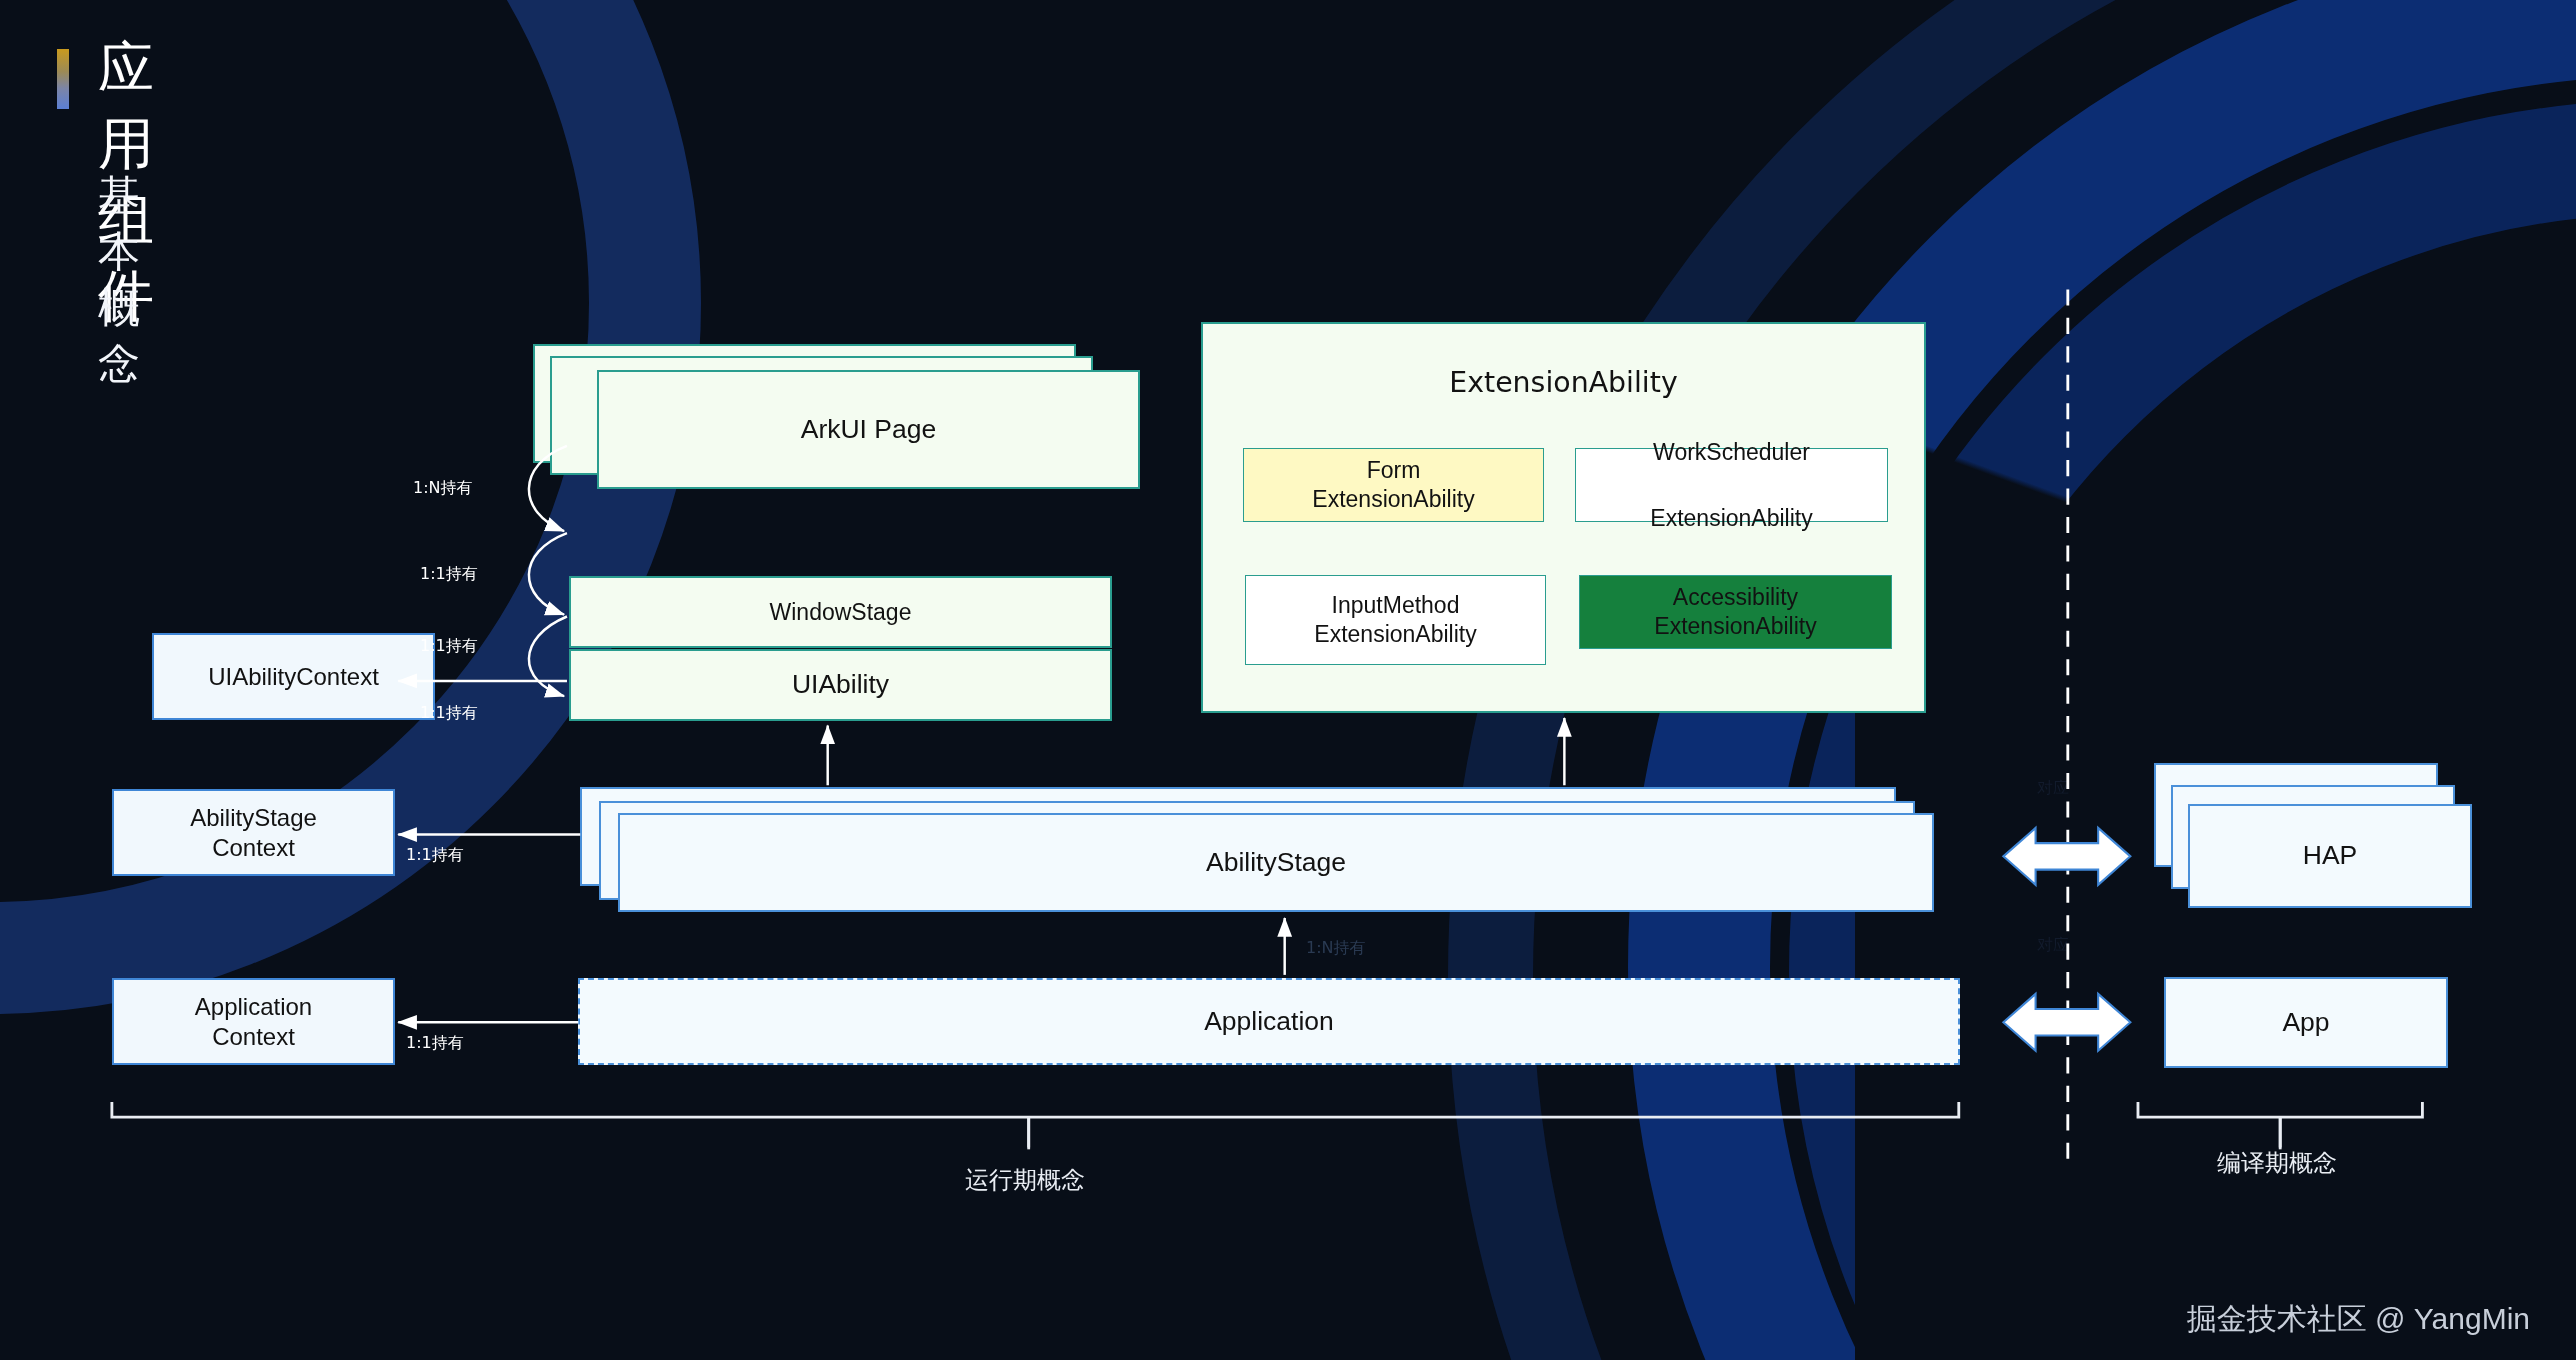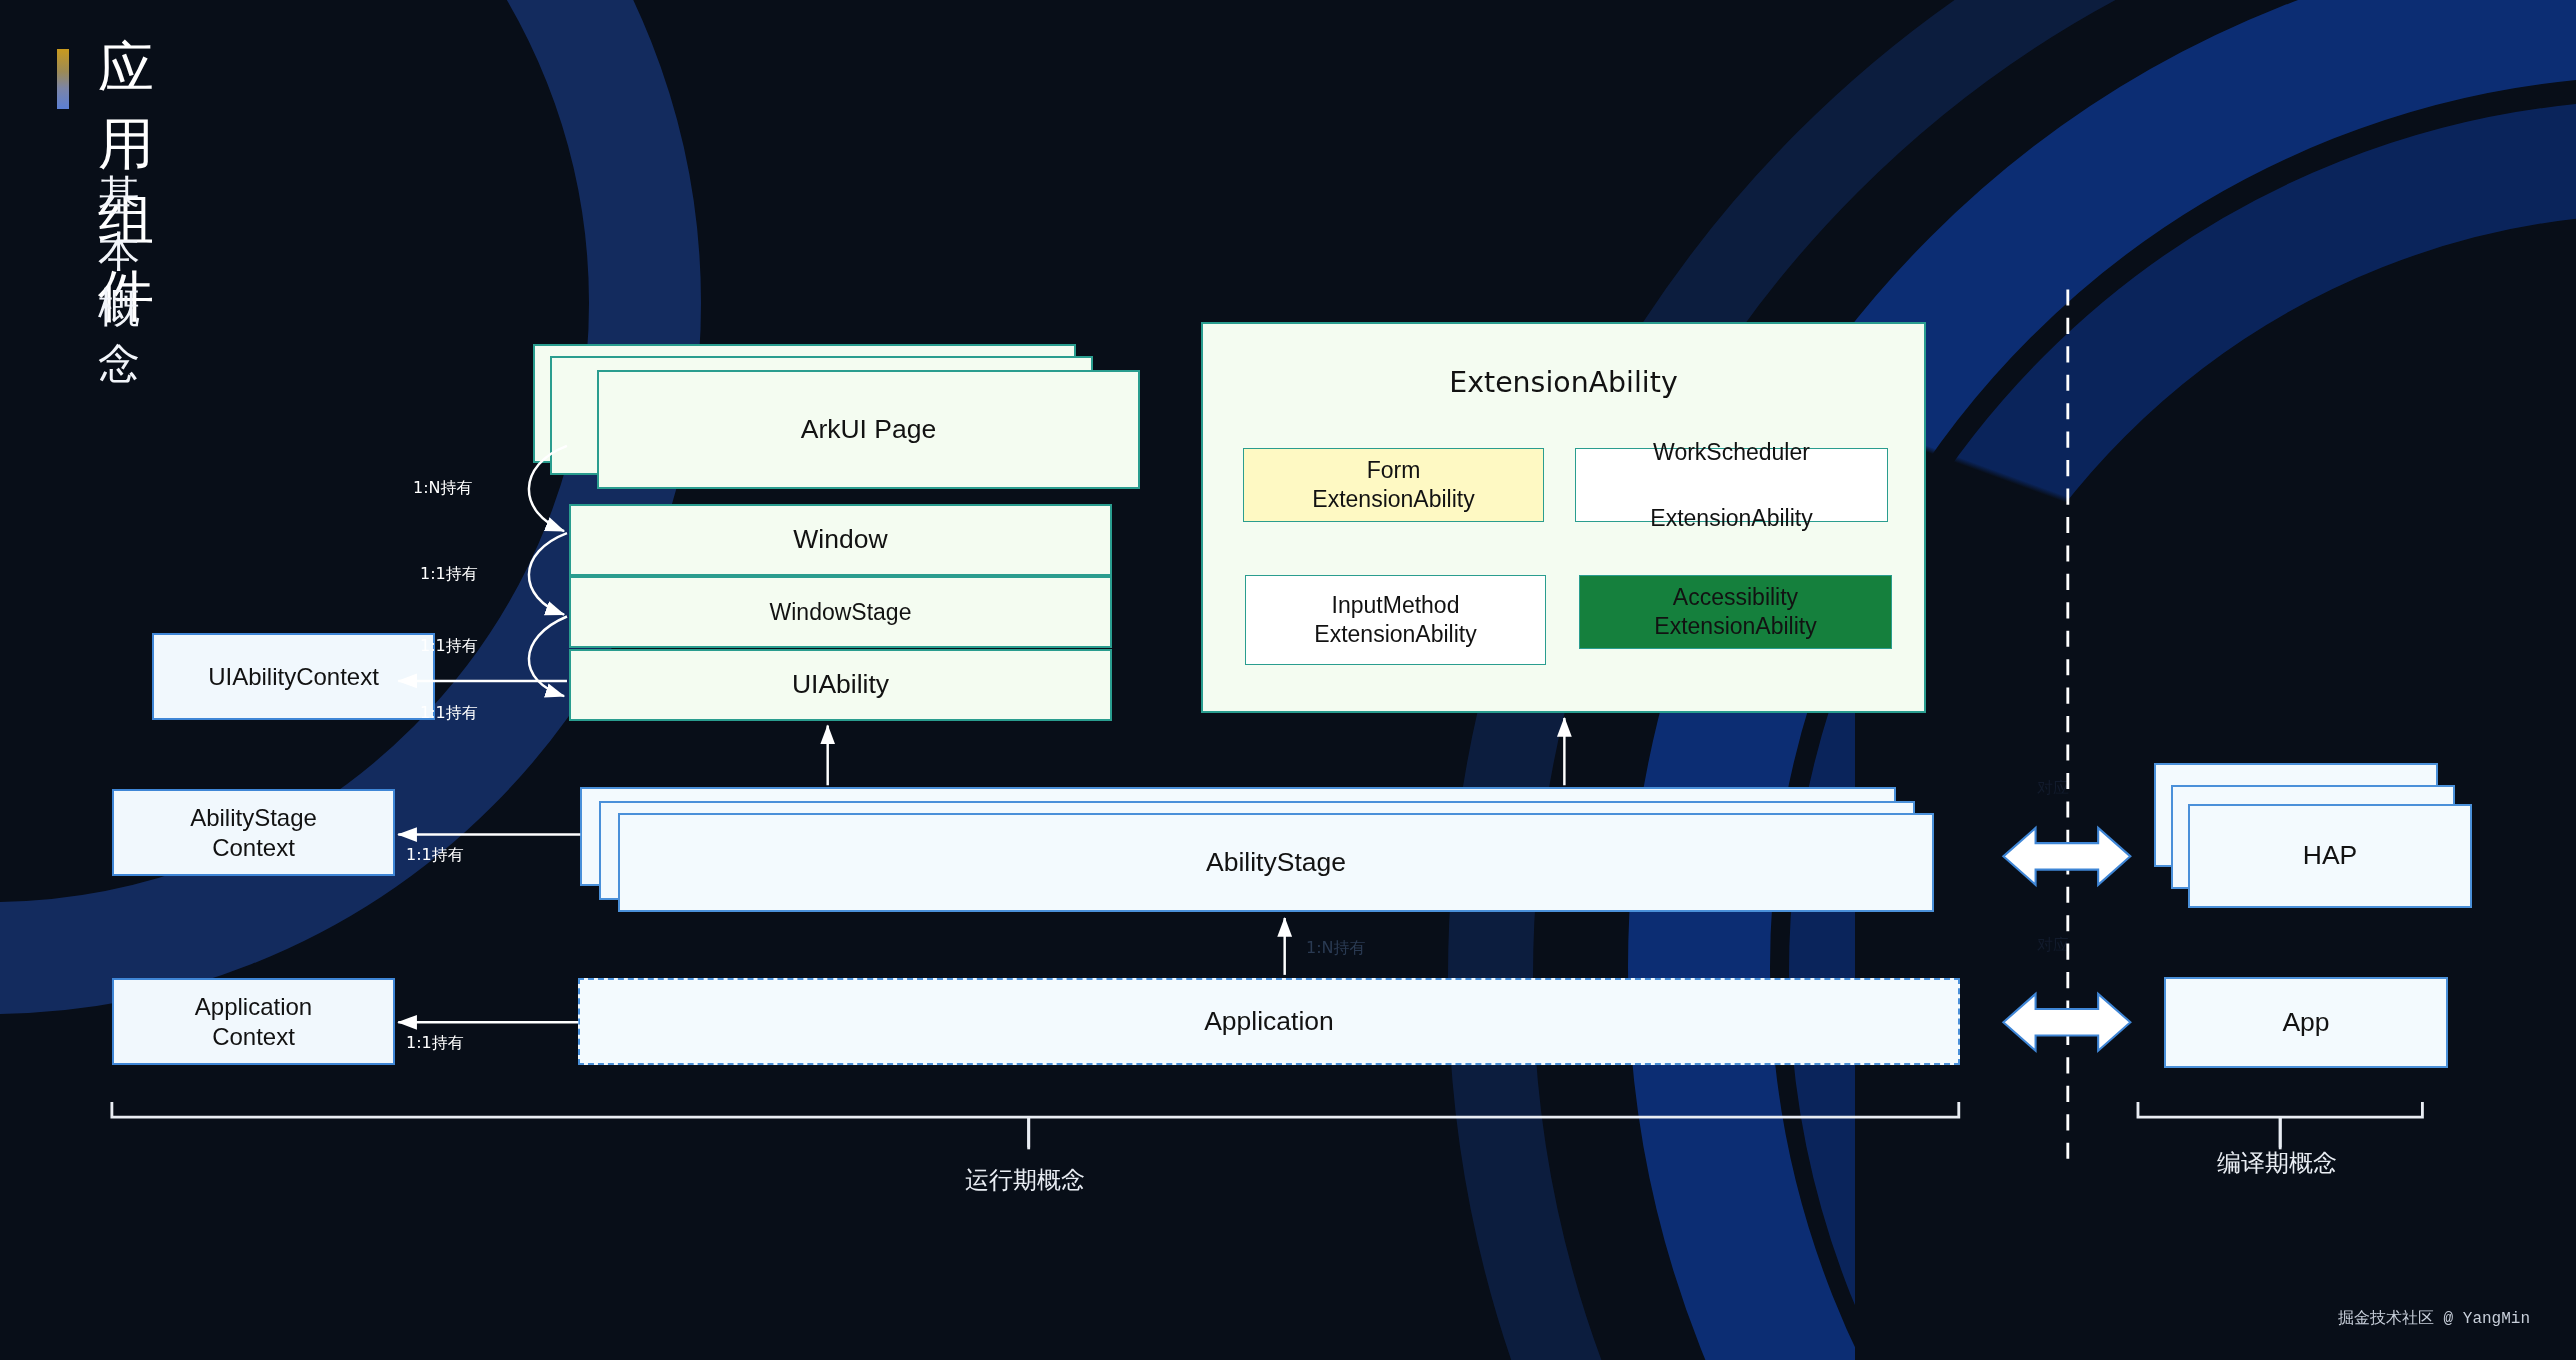--- a/index.html
+++ b/index.html
@@ -67,22 +67,22 @@
   .blue      { background:#f3fafe; border:2.8px solid #4a90d9; }
   .blue-dash { background:#f3fafe; border:2.8px dashed #4a90d9; }
   .blue-ctx  { background:#f1f8fd; border:2.8px solid #3f86d6; }
 
   .lbl { position:absolute; color:#ffffff; font-size:16px; line-height:1.35;
          font-family:"DejaVu Sans", sans-serif; }
 
   svg.overlay { position:absolute; inset:0; width:2576px; height:1361px;
                 pointer-events:none; z-index:6; }
 
-  .watermark { position:absolute; right:46px; bottom:32px; color:#c8cfda;
-               font-size:16px; font-family:Liberation Mono, monospace; z-index:7; }
+  .watermark { position:absolute; right:46px; bottom:21px; color:#c8cfda;
+               font-size:30px; font-family:Liberation Sans, sans-serif; z-index:7; }
 
   .bracket-label { position:absolute; color:#e9edf3; font-size:24px;
                    font-family:"DejaVu Sans", sans-serif; z-index:7; }
 </style>
 </head>
 <body>
 
 <div id="bg">
   <div class="arc arc-tl"></div>
   <div class="arc arc-r3"></div>
@@ -96,21 +96,20 @@
   <div class="title-main">应用组件</div>
   <div class="title-sub">基本概念</div>
 </div>
 
 <div id="diagram">
 
   <div class="box teal-shad" style="left:533px; top:344px; width:543px; height:119px;"></div>
   <div class="box teal-shad" style="left:550px; top:356px; width:543px; height:119px;"></div>
   <div class="box teal" style="left:569px; top:370px; width:543px; height:119px; font-size:26.5px;margin-left:28px;">ArkUI Page</div>
 
-  <div class="box teal" style="left:569px; top:504px; width:543px; height:72px; font-size:26.5px;">Window</div>
   <div class="box teal" style="left:569px; top:576px; width:543px; height:72px; font-size:23px;">WindowStage</div>
   <div class="box teal" style="left:569px; top:649px; width:543px; height:72px; font-size:26.5px;">UIAbility</div>
 
   <div class="box teal" style="left:1201px; top:322px; width:725px; height:391px; display:block;">
   </div>
   <div class="lbl" style="left:1201px; top:364px; width:725px; text-align:center; color:#121212; font-size:28.4px;">ExtensionAbility</div>
 
   <div class="box blue" style="left:1243px; top:448px; width:301px; height:74px; background:#fef9c3; border:1.9px solid #2a9d8f; flex-direction:column; font-size:23px;">
     <span>Form</span>
     <span>ExtensionAbility</span>

